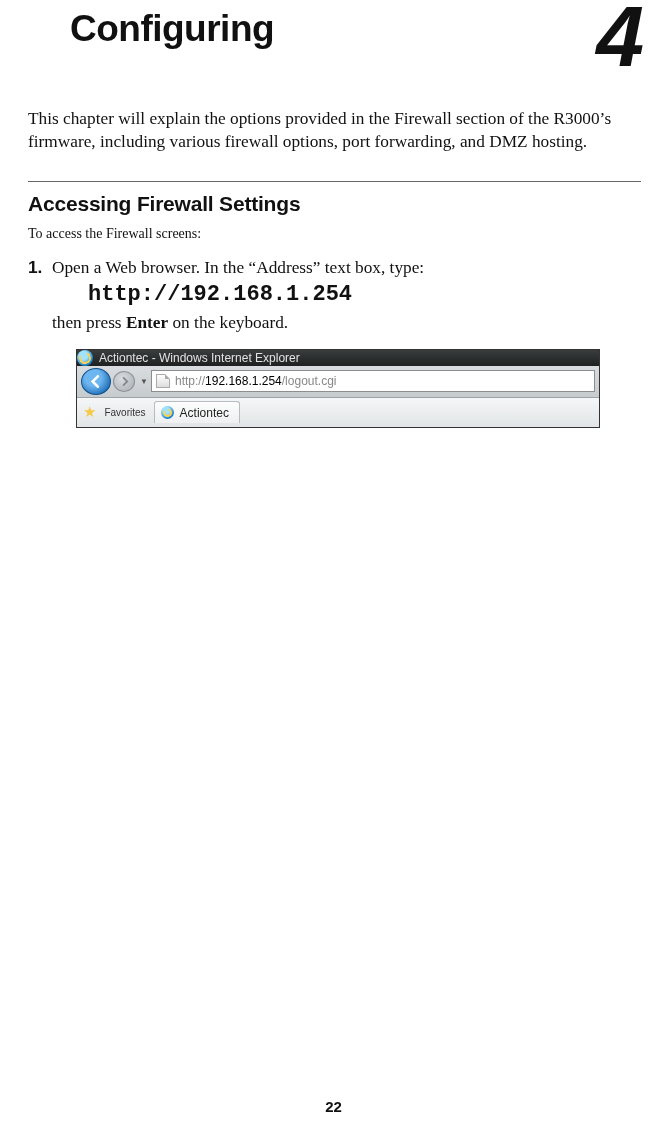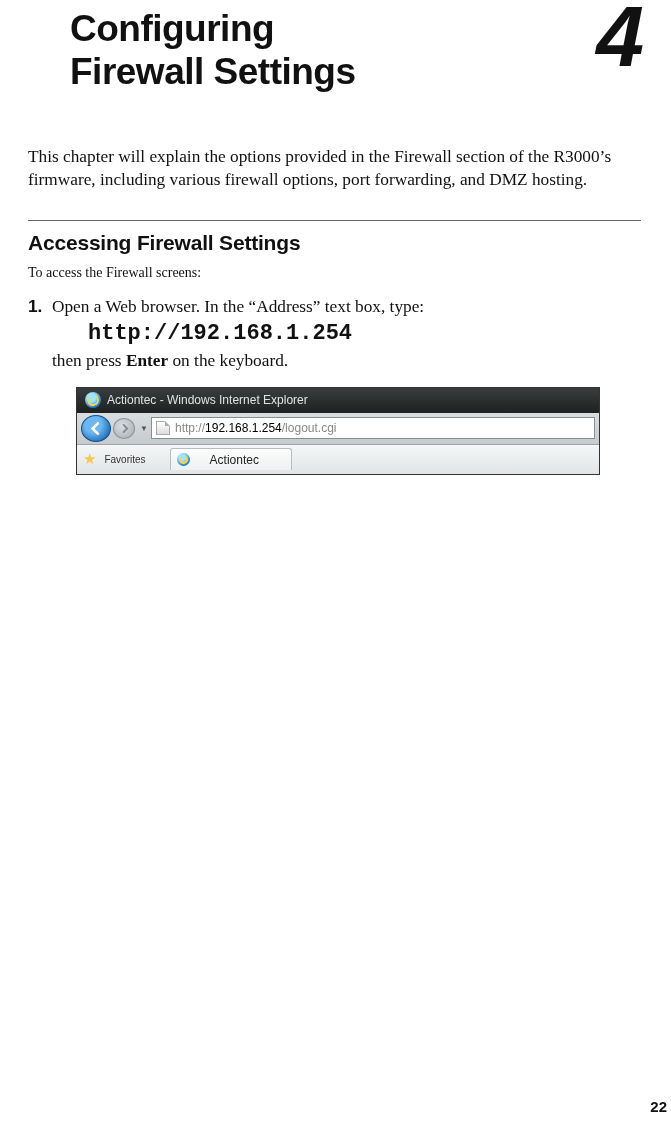--- a/index.html
+++ b/index.html
@@ -23,21 +23,21 @@
     .chapnum { 
       font-family: 'Segoe UI', 'Myriad Pro', Arial, sans-serif; 
       font-style: italic; 
       font-weight: 900; 
       font-size: 86px; 
       line-height: 0.8; 
       margin-top: -6px;
       letter-spacing: -3px;
     }
     .intro { 
-      margin-top: 52px; 
+      margin-top: 36px; 
       font-size: 17.3px; 
       line-height: 1.35;
     }
     .hr { border: none; border-top: 1px solid #666; margin-top: 28px; }
     .section-h { 
       font-family: Liberation Sans, sans-serif; 
       font-weight: 700; 
       font-size: 21px; 
       margin-top: 10px;
       letter-spacing: -0.2px;
@@ -65,24 +65,24 @@
       margin: 14px 0 0 48px;
       width: 524px;
       border: 1px solid #333;
       font-family: 'Segoe UI', Tahoma, sans-serif;
       font-size: 12px;
       color: #222;
       background: #e8ecef;
     }
     .b-titlebar {
       background: linear-gradient(#3a3d3d, #1f2121);
-      height: 25px;
-      display: flex;
-      align-items: center;
-      padding-left: 8px;
+      height: 16px;
+      display: flex;
+      align-items: center;
+      padding-left: 0;
       color: #e2e2e2;
       gap: 6px;
     }
     .ie-e {
       width: 16px; height: 16px;
       background: radial-gradient(circle at 40% 35%, #9fe3ff 0 30%, #1a7ec8 70%);
       border-radius: 50%;
       position: relative;
       flex-shrink: 0;
     }
@@ -146,48 +146,46 @@
       height: 29px;
       background: linear-gradient(#f4f6f7,#e2e5e7);
       display: flex;
       align-items: center;
       padding: 0 6px;
       gap: 8px;
     }
     .star { color: #f7c948; font-size: 15px; }
     .favlabel { font-size: 10px; color: #333; }
     .tab {
-      margin-left: 16px;
       background: linear-gradient(#fdfdfd,#eef0f1);
       border: 1px solid #b7bcbf;
       border-bottom: none;
       border-radius: 3px 3px 0 0;
       height: 22px;
-      padding: 0 32px 0 6px;
-      display: flex; align-items: center; gap: 20px;
+      padding: 0 10px 0 6px;
+      display: flex; align-items: center; gap: 6px;
       font-size: 12px;
     }
 
     .pagenum {
       position: absolute;
       bottom: 28px;
       left: 0; right: 4px;
-      text-align: right;
+      text-align: center;
       font-family: 'Segoe UI', Arial, sans-serif;
       font-weight: 700;
       font-size: 15px;
     }
   </style>
 </head>
 <body>
 
 <div class="header">
   <div class="title">
     <span>Configuring</span><br>
-    <span>Firewall Settings</span>
   </div>
   <div class="chapnum">4</div>
 </div>
 
 <p class="intro">This chapter will explain the options provided in the Firewall section of the R3000’s firmware, including various firewall options, port forwarding, and DMZ hosting.</p>
 
 <hr class="hr">
 
 <h2 class="section-h">Accessing Firewall Settings</h2>
 

